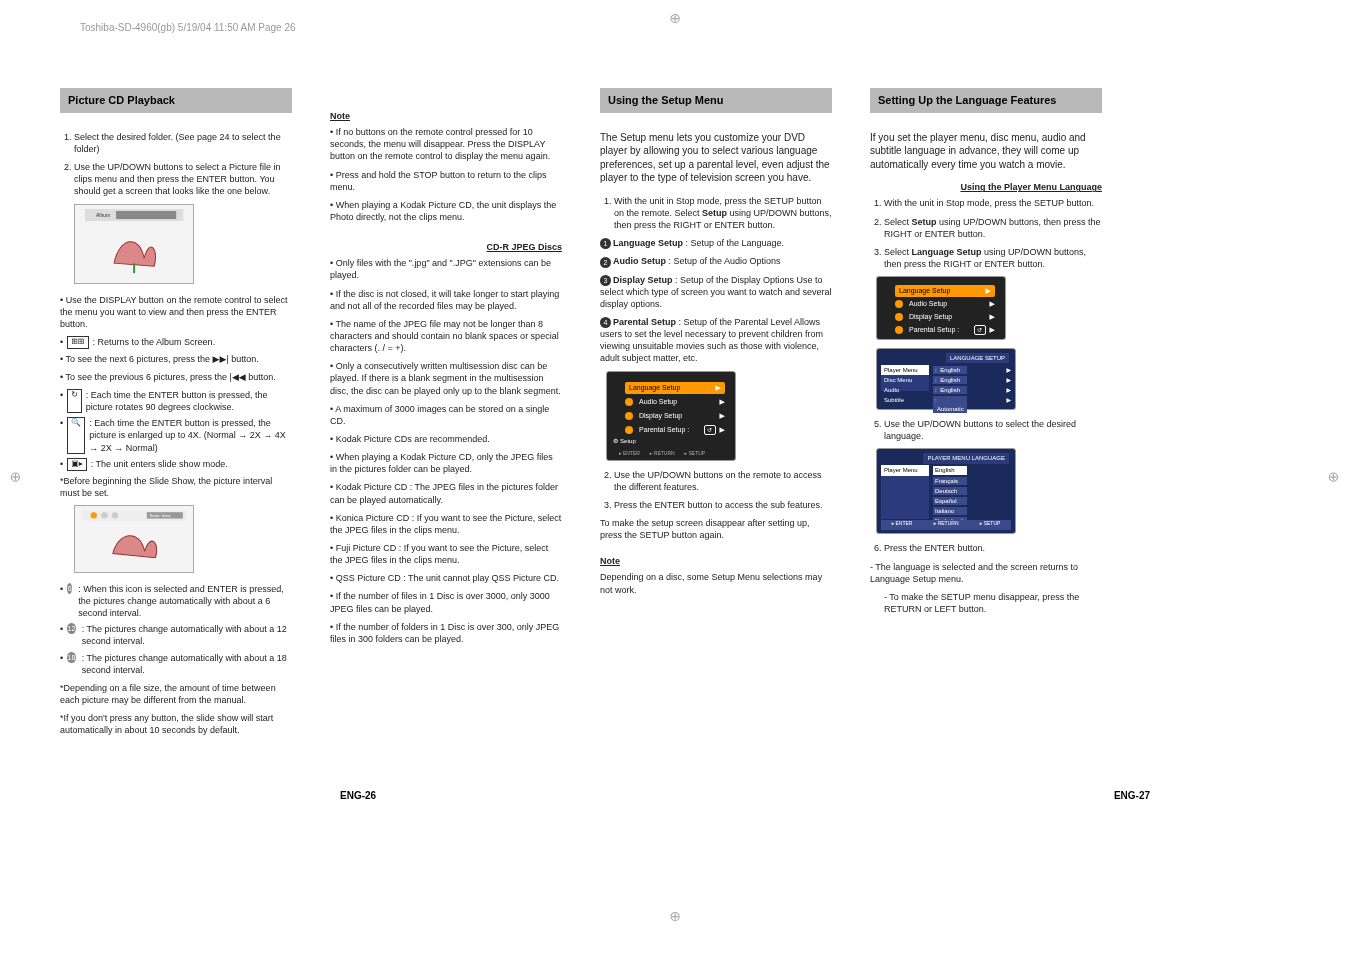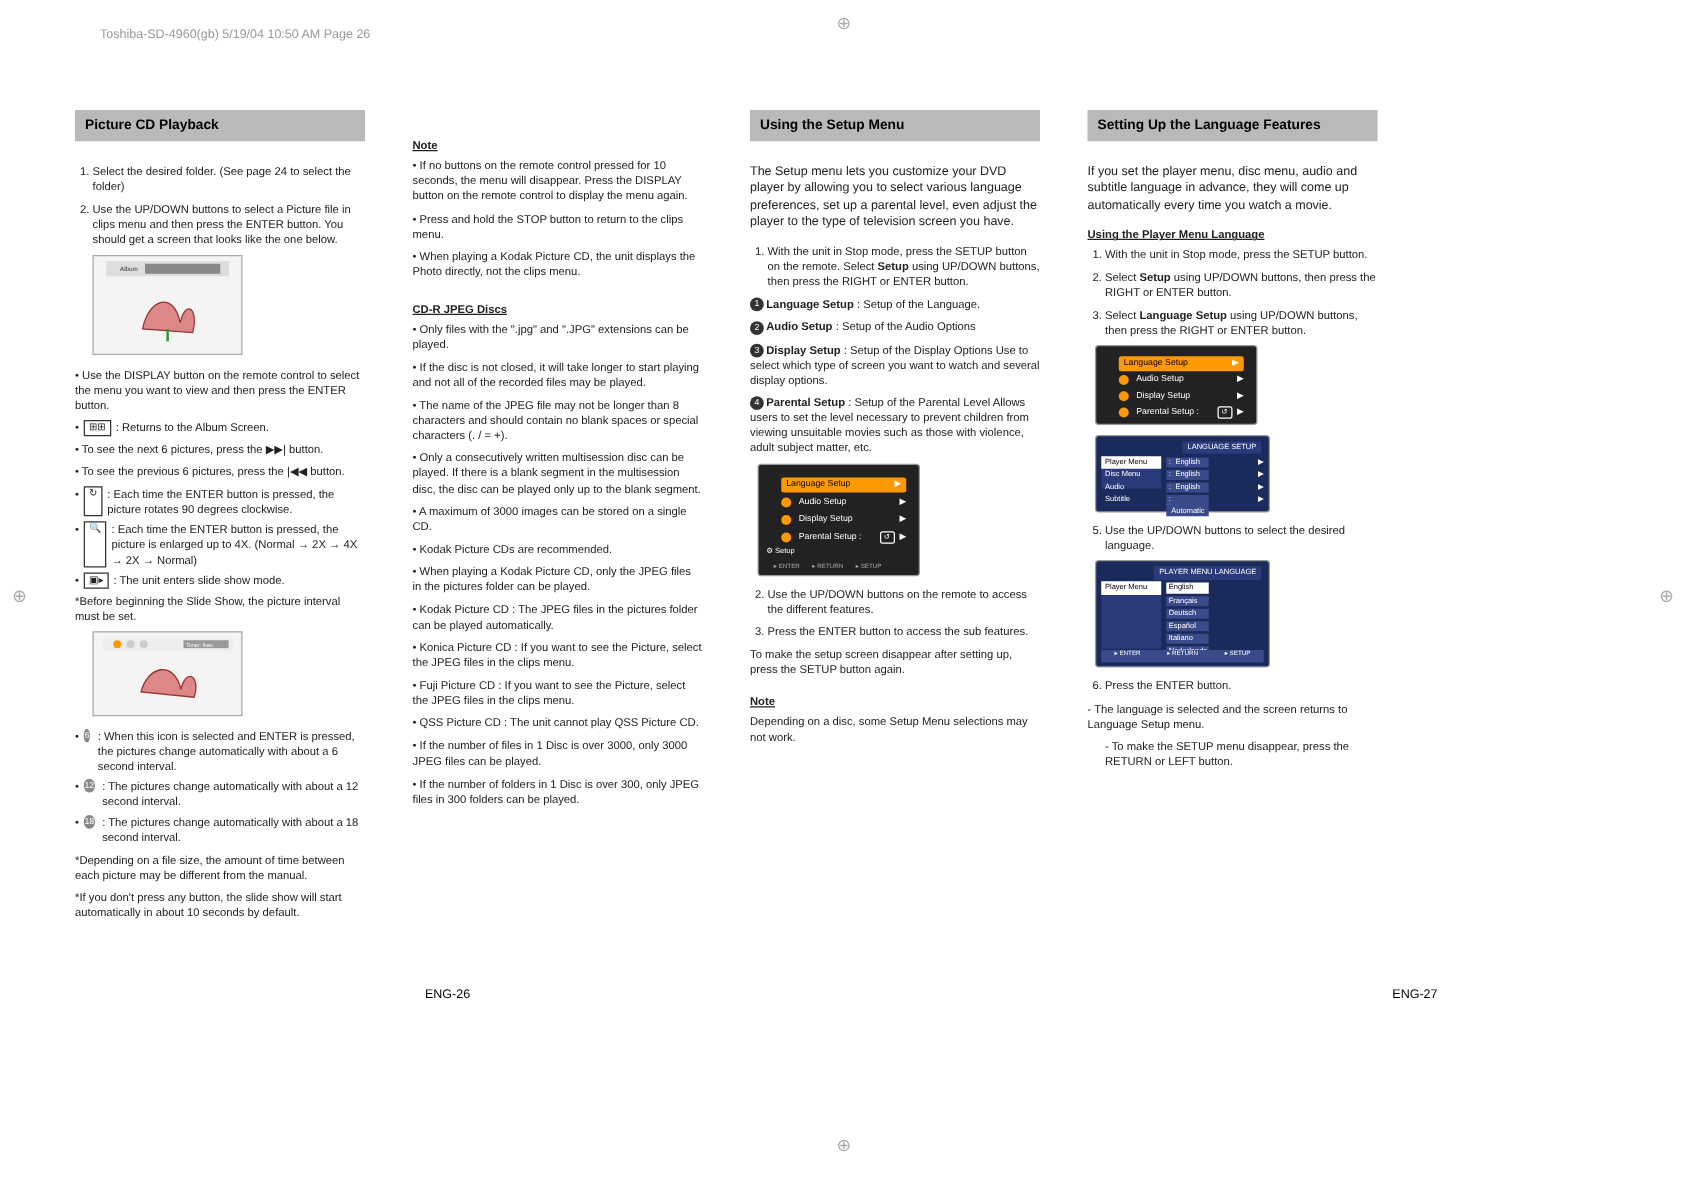--- a/index.html
+++ b/index.html
@@ -10,21 +10,21 @@
   .crop-top { top: 10px; left: 50%; transform: translateX(-50%); }
   .crop-left { top: 50%; left: 10px; transform: translateY(-50%) rotate(90deg); }
   .crop-right { top: 50%; right: 10px; transform: translateY(-50%) rotate(90deg); }
   .crop-bottom { bottom: 30px; left: 50%; transform: translateX(-50%); }
 
   .cols { display: flex; gap: 38px; margin-top: 40px; }
   .col { width: 232px; font-size: 9px; line-height: 1.35; color: #222; }
   .col p { margin-bottom: 6px; }
   .sect-hdr { background: #b9b9b9; color: #000; font-weight: bold; font-size: 11px; padding: 5px 8px; margin-bottom: 18px; }
   .note-hdr { font-weight: bold; text-decoration: underline; margin-bottom: 4px; }
-  .sub-hdr { font-weight: bold; text-decoration: underline; margin: 10px 0 4px; }
+  .sub-hdr { font-weight: bold; text-decoration: underline; margin: 10px 0 4px; text-align: right; }
   ol.num { list-style: decimal; margin-left: 14px; }
   ol.num li { margin-bottom: 6px; }
   .bullet { display:flex; gap:4px; margin-bottom:4px; }
   .bullet .dot { flex:0 0 auto; }
   .icon-box { display:inline-block; border:1px solid #333; font-size:8px; padding:0 3px; vertical-align:middle;}
   .circled { display:inline-block; width:11px; height:11px; border-radius:50%; background:#333; color:#fff; font-size:7px; line-height:11px; text-align:center; vertical-align:middle; margin-right:2px;}
   .circled-gray { background:#888; }
   .thumb { width: 120px; height: 80px; border:1px solid #aaa; margin:6px 0 10px 14px; display:flex; align-items:center; justify-content:center; background:#f4f4f4;}
   .thumb svg { width:90%; height:90%; }
   .thumb-sm { width:130px; height:70px; border:1px solid #999; margin:4px 0 8px 6px; background:#222; position:relative; border-radius:3px;}
@@ -34,28 +34,28 @@
   .thumb-sm .row .arw{ color:#fff; font-size:7px;}
   .thumb-sm2 { width:140px; height:70px; border:1px solid #999; margin:4px 0 8px 6px; background:#1a2a5a; position:relative; border-radius:3px;}
   .thumb-sm2 .tophdr { position:absolute; top:4px; right:6px; color:#fff; font-size:6px; background:#2a3a7a; padding:1px 4px;}
   .thumb-sm2 .leftbox { position:absolute; top:16px; left:4px; bottom:18px; width:48px; background:#2a3a7a;}
   .thumb-sm2 .leftbox div { color:#fff; font-size:6px; padding:1px 3px;}
   .thumb-sm2 .rightbox { position:absolute; top:16px; left:56px; right:4px; bottom:18px;}
   .thumb-sm2 .rightbox div { color:#fff; font-size:6px; padding:1px 0; display:flex;}
   .thumb-sm2 .rightbox div span:first-child{ width:34px; background:#3a4a8a; padding:0 2px;}
   .thumb-sm2 .botbar { position:absolute; bottom:3px; left:4px; right:4px; height:10px; background:#3a4a8a; display:flex; justify-content:space-around;}
   .thumb-sm2 .botbar span{ color:#fff; font-size:5px;}
-  .page-num { text-align:left; font-weight:normal; font-size:10px; margin-top: 24px;}
+  .page-num { text-align:left; font-weight:bold; font-size:10px; margin-top: 24px;}
   .page-nums { display:flex; justify-content:space-between; margin: 24px 60px 0 60px;}
 </style>
 </head>
 <body>
 
 <div class="page-wrap">
-  <div class="print-hdr">Toshiba-SD-4960(gb)  5/19/04  10:50 AM  Page 26</div>
+  <div class="print-hdr">Toshiba-SD-4960(gb)  5/19/04  11:50 AM  Page 26</div>
   <div class="crop-mark crop-top">⊕</div>
   <div class="crop-mark crop-left">⊕</div>
   <div class="crop-mark crop-right">⊕</div>
   <div class="crop-mark crop-bottom">⊕</div>
 
   <div class="cols">
 
     <div class="col">
       <div class="sect-hdr">Picture CD Playback</div>
 

